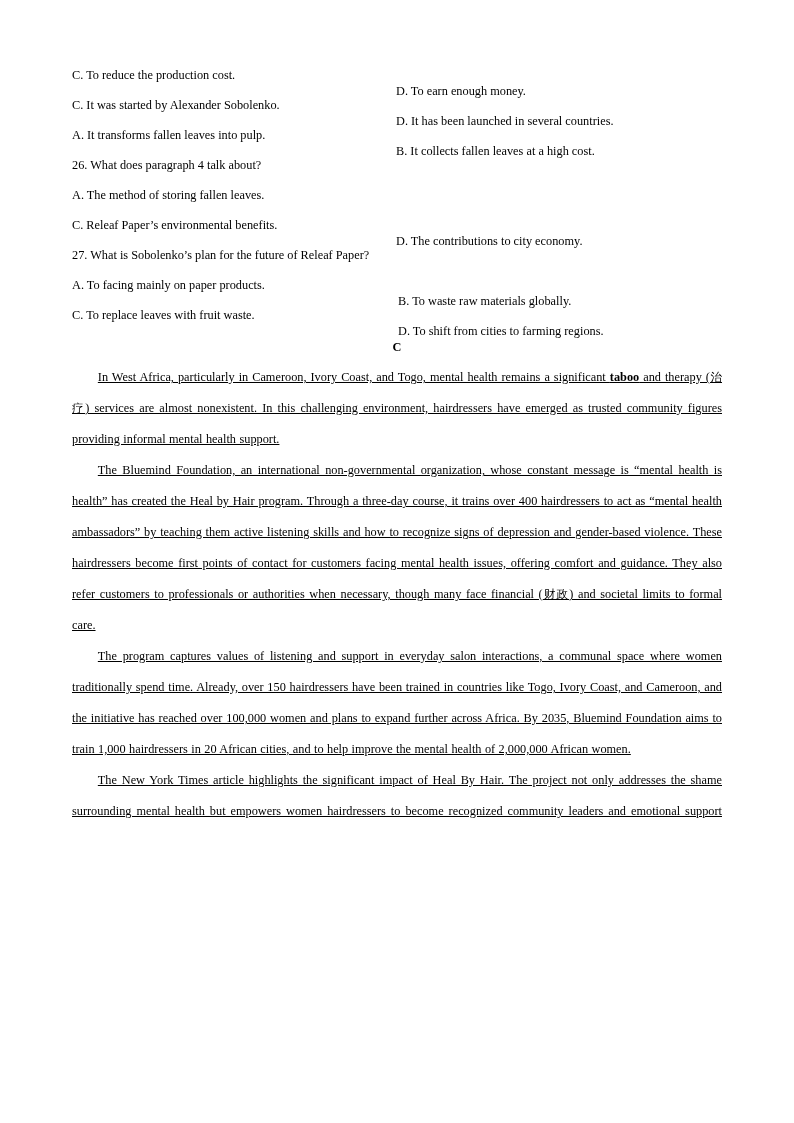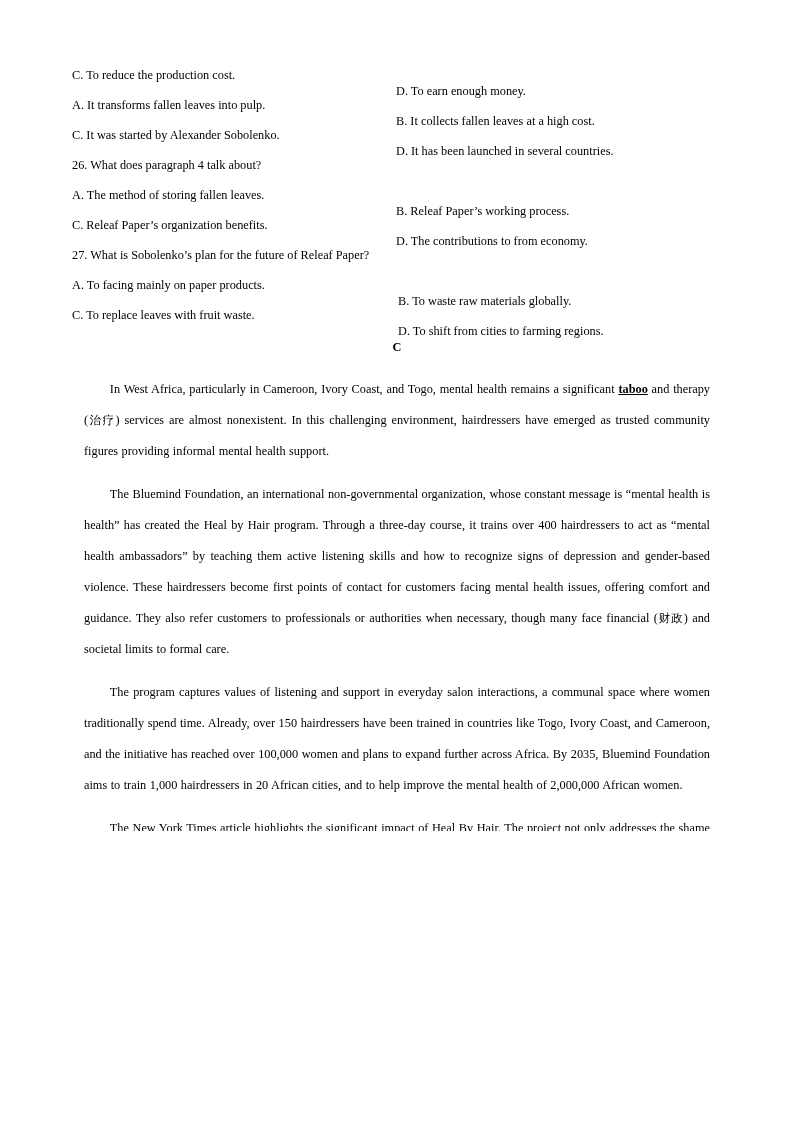--- a/index.html
+++ b/index.html
@@ -60,22 +60,23 @@
     font-size: 12.3px;
     line-height: 30px;
     margin-top: 2px;
   }
   .para {
     font-size: 12.3px;
     line-height: 31px;
     text-align: justify;
     text-justify: inter-word;
     text-indent: 2.1em;
-    margin: 12px;
+    margin: 0;
     word-spacing: 0.03em;
+    text-decoration: underline;
   }
   .para + .para { margin-top: 0; }
 
   u.term {
     font-weight: bold;
     text-decoration: underline;
   }
   b.term-b {
     font-weight: normal;
   }
@@ -96,36 +97,35 @@
 
 <div class="page">
   <div class="content">
 
     <div class="opt-row">
       <span class="opt-left">C. To reduce the production cost.</span>
       <span class="opt-right">D. To earn enough money.</span>
     </div>
 
     <div class="opt-row">
+      <span class="opt-left">C. It was started by Alexander  Sobolenko.</span>
+      <span class="opt-right">D. It has been launched in several countries.</span>
+    </div>
+    <div class="opt-row">
       <span class="opt-left">A. It transforms fallen leaves into pulp.</span>
       <span class="opt-right">B. It collects fallen leaves at a high cost.</span>
-    </div>
-    <div class="opt-row">
-      <span class="opt-left">C. It was started by Alexander  Sobolenko.</span>
-      <span class="opt-right">D. It has been launched in several countries.</span>
     </div>
 
     <div class="q-stem">26. What does paragraph 4 talk about?</div>
     <div class="opt-row">
       <span class="opt-left">A. The method of storing fallen leaves.</span>
-      <span class="opt-right">B. Releaf Paper’s working process.</span>
     </div>
     <div class="opt-row">
-      <span class="opt-left">C. Releaf Paper’s organization benefits.</span>
-      <span class="opt-right">D. The contributions to from economy.</span>
+      <span class="opt-left">C. Releaf Paper’s environmental benefits.</span>
+      <span class="opt-right">D. The contributions to city economy.</span>
     </div>
 
     <div class="q-stem">27. What is Sobolenko’s plan for the future of Releaf Paper?</div>
     <div class="opt-row">
       <span class="opt-left">A. To facing mainly on paper products.</span>
       <span class="opt-right indent-1">B. To waste raw materials globally.</span>
     </div>
     <div class="opt-row">
       <span class="opt-left">C. To replace leaves with fruit waste.</span>
       <span class="opt-right indent-1">D. To shift from cities to farming regions.</span>

